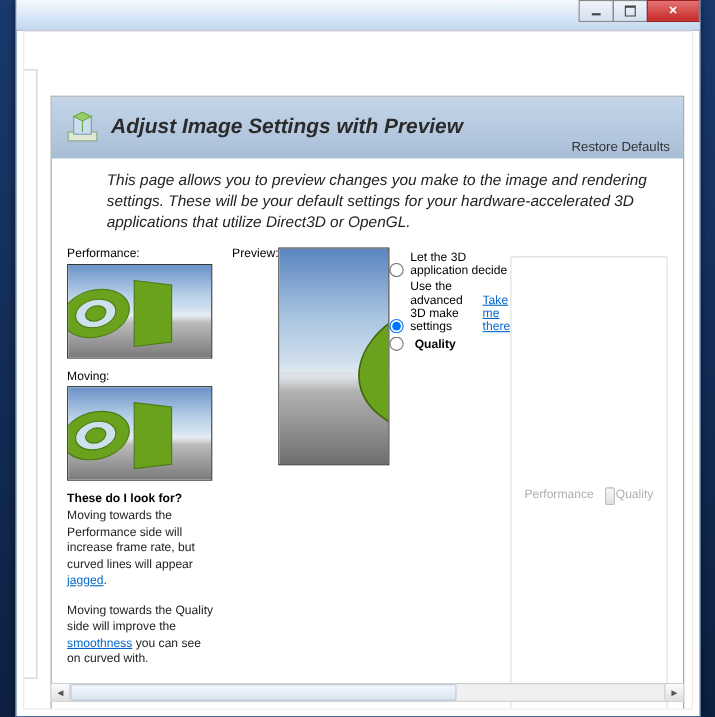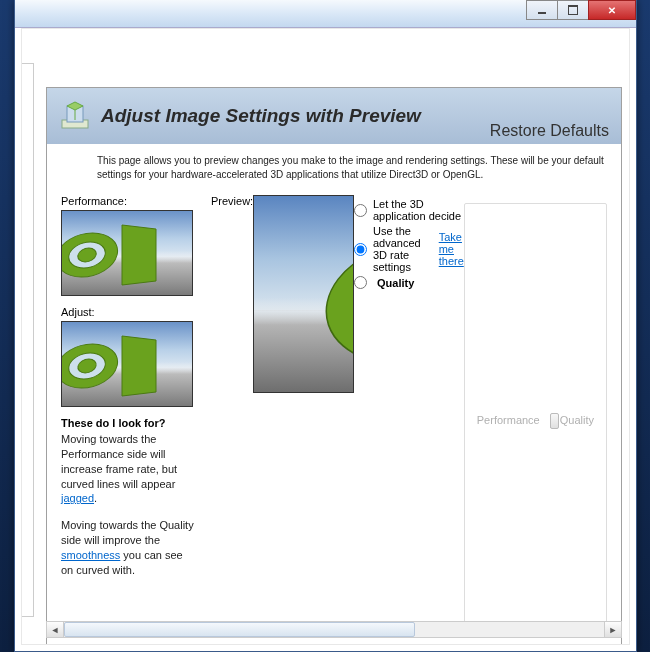--- a/index.html
+++ b/index.html
@@ -11,43 +11,43 @@
 .win-btn.close { width: 48px; background: linear-gradient(to bottom, #e57373, #c62828); color: #fff; border-color: #a02020; border-top-right-radius: 0; }
 .win-btn.min::before { content: ""; width: 8px; height: 2px; background: #444; position: relative; top: 3px; }
 .win-btn.max::before { content: ""; width: 8px; height: 7px; border: 1px solid #444; border-top-width: 2px; }
 .win-btn.close::before { content: "✕"; font-weight: bold; }
 .content-area { position: absolute; left: 6px; top: 28px; right: 6px; bottom: 6px; border: 1px solid #e8e8e8; overflow: hidden; background:#fff;}
 .sidebar-stub { position: absolute; left: 0; top: 34px; width: 12px; height: 554px; border: 1px solid #ccc; border-left: none; background: #fff; }
 .panel { position: absolute; left: 24px; top: 58px; width: 576px; height: 560px; border: 1px solid #a0a0a0; background: #fff; }
 .header-band { height: 56px; background: linear-gradient(to bottom, #c5d6e8, #a8bdd6); display: flex; align-items: center; padding: 0 12px; position: relative; }
 .header-icon { width: 32px; height: 32px; margin-right: 10px; }
 .header-title { font-size: 19px; font-style: italic; font-weight: bold; color: #2a2a2a; }
-.restore-link { position: absolute; right: 12px; bottom: 4px; font-size: 16px; color: #333; cursor: pointer; }
-.desc-text { padding: 10px 14px 6px 50px; font-size: 10px; color: #222; line-height: 1.35; }
+.restore-link { position: absolute; right: 12px; bottom: 4px; font-size: 12px; color: #333; cursor: pointer; }
+.desc-text { padding: 10px 14px 6px 50px; font-size: 14px; color: #222; line-height: 1.35; font-style: italic; }
 .body-split { display: flex; padding: 8px 14px 0 14px; gap: 16px; height: calc(100% - 56px - 52px); }
 .left-col { width: 134px; flex-shrink: 0; }
 .right-col { flex: 1; display: flex; flex-direction: row; }
 .label { font-size: 11px; color: #000; margin-bottom: 3px; }
 .thumb { width: 132px; height: 86px; border: 1px solid #333; margin-bottom: 10px; position: relative; overflow: hidden; }
 .thumb .sky { position: absolute; inset: 0 0 45% 0; background: linear-gradient(to bottom, #6a92c8 0%, #b8d0e8 60%, #dde8f2 100%); }
 .thumb .floor { position: absolute; inset: 55% 0 0 0; background: linear-gradient(to top, #7a7a7a, #c8c8c8); }
 .thumb .haze { position:absolute; left:0; right:0; top:48%; height:14%; background:linear-gradient(to bottom, rgba(230,236,242,0) 0%, rgba(230,236,242,0.9) 50%, rgba(200,200,200,0) 100%);}
 .logo3d { position: absolute; display:flex; align-items:center;}
 .logo3d svg { display:block; }
 .sub-h { font-weight: bold; font-size: 11px; margin: 4px 0 3px 0; }
 .help-text { font-size: 11px; line-height: 1.35; color: #222; }
 .help-text a { color: #0066cc; text-decoration: underline; }
 .preview-box { width: 100%; height: 198px; border: 1px solid #333; position: relative; overflow: hidden; }
 .preview-box .sky { position: absolute; inset: 0 0 42% 0; background: linear-gradient(to bottom, #5a85c0 0%, #a8c4e0 55%, #d8e4ee 100%); }
 .preview-box .floor { position: absolute; inset: 58% 0 0 0; background: linear-gradient(to top, #6e6e6e, #c4c4c4); }
 .preview-box .haze { position:absolute; left:0; right:0; top:52%; height:14%; background:linear-gradient(to bottom, rgba(225,232,238,0) 0%, rgba(225,232,238,0.9) 50%, rgba(196,196,196,0) 100%);}
 .pause-row { display: flex; justify-content: flex-end; margin: 6px 0 4px 0; }
 .btn { min-width: 70px; padding: 2px 10px; font-size: 11px; background: linear-gradient(to bottom, #fdfdfd, #e4e4e4); border: 1px solid #888; border-radius: 3px; cursor: pointer; }
 .radio-group { font-size: 11px; }
-.radio-row { display: flex; align-items: center; margin: 3px 0; gap: 6px; }
+.radio-row { display: flex; align-items: flex-end; margin: 3px 0; gap: 6px; }
 .radio-row input[type=radio] { margin: 0; }
 .take-link { color: #0066cc; text-decoration: underline; margin-left: 12px; cursor: pointer; }
 .bold-val { font-weight: bold; margin-left: 4px; }
 .slider-box { border: 1px solid #ddd; border-radius: 2px; padding: 10px 12px; margin-top: 8px; display: flex; align-items: center; gap: 10px; color: #b0b0b0; font-size: 11px; }
 .slider-track { flex: 1; height: 20px; position: relative; }
 .slider-track .rail { position: absolute; left: 0; right: 0; top: 9px; height: 3px; background: #e4e4e4; border: 1px solid #d0d0d0; border-radius: 2px; }
 .slider-track .tick { position: absolute; top: 14px; width: 1px; height: 4px; background: #ccc; }
 .slider-track .knob { position: absolute; top: 3px; width: 9px; height: 16px; background: linear-gradient(to bottom,#f8f8f8,#e0e0e0); border: 1px solid #bbb; border-radius: 2px; }
 .hscroll { position: absolute; left: 24px; bottom: 6px; width: 576px; height: 17px; background: #f0f0f0; border: 1px solid #ccc; display: flex; }
 .hscroll .arrow { width: 17px; height: 100%; background: linear-gradient(to bottom, #fdfdfd, #e0e0e0); border-right: 1px solid #ccc; display: flex; align-items: center; justify-content: center; font-size: 9px; color: #555; }
@@ -98,21 +98,21 @@
                 <g fill="#6aa21e" stroke="#4a7a12" stroke-width="1">
                   <ellipse cx="40" cy="36" rx="30" ry="22" transform="skewX(-14)"></ellipse>
                   <ellipse cx="40" cy="36" rx="18" ry="13" fill="#cde0ec" transform="skewX(-14)"></ellipse>
                   <ellipse cx="40" cy="36" rx="9" ry="7" fill="#6aa21e" transform="skewX(-14)"></ellipse>
                   <polygon points="66,6 100,10 100,62 66,66"></polygon>
                 </g>
               </svg>
             </div>
           </div>
 
-          <div class="label">Adjust:</div>
+          <div class="label">Moving:</div>
           <div class="thumb">
             <div class="sky"></div>
               <div class="floor"></div>
               <div class="haze"></div>
             <div class="logo3d" style="left:-6px; top:8px;">
               <svg width="110" height="72" viewBox="0 0 110 72">
                 <g fill="#6aa21e" stroke="#4a7a12" stroke-width="1">
                   <ellipse cx="40" cy="36" rx="30" ry="22" transform="skewX(-14)"></ellipse>
                   <ellipse cx="40" cy="36" rx="18" ry="13" fill="#cde0ec" transform="skewX(-14)"></ellipse>
                   <ellipse cx="40" cy="36" rx="9" ry="7" fill="#6aa21e" transform="skewX(-14)"></ellipse>
@@ -153,21 +153,21 @@
           </div>
 
 
           <div class="radio-group">
             <label class="radio-row">
               <input type="radio" name="mode" style="">
               <span>Let the 3D application decide</span>
             </label>
             <label class="radio-row">
               <input type="radio" name="mode" checked="" style="">
-              <span>Use the advanced 3D rate settings</span>
+              <span>Use the advanced 3D make settings</span>
               <span class="take-link">Take me there</span>
             </label>
             <label class="radio-row">
               <input type="radio" name="mode" style="">
               <span class="bold-val">Quality</span>
             </label>
           </div>
 
           <div class="slider-box">
             <span>Performance</span>

